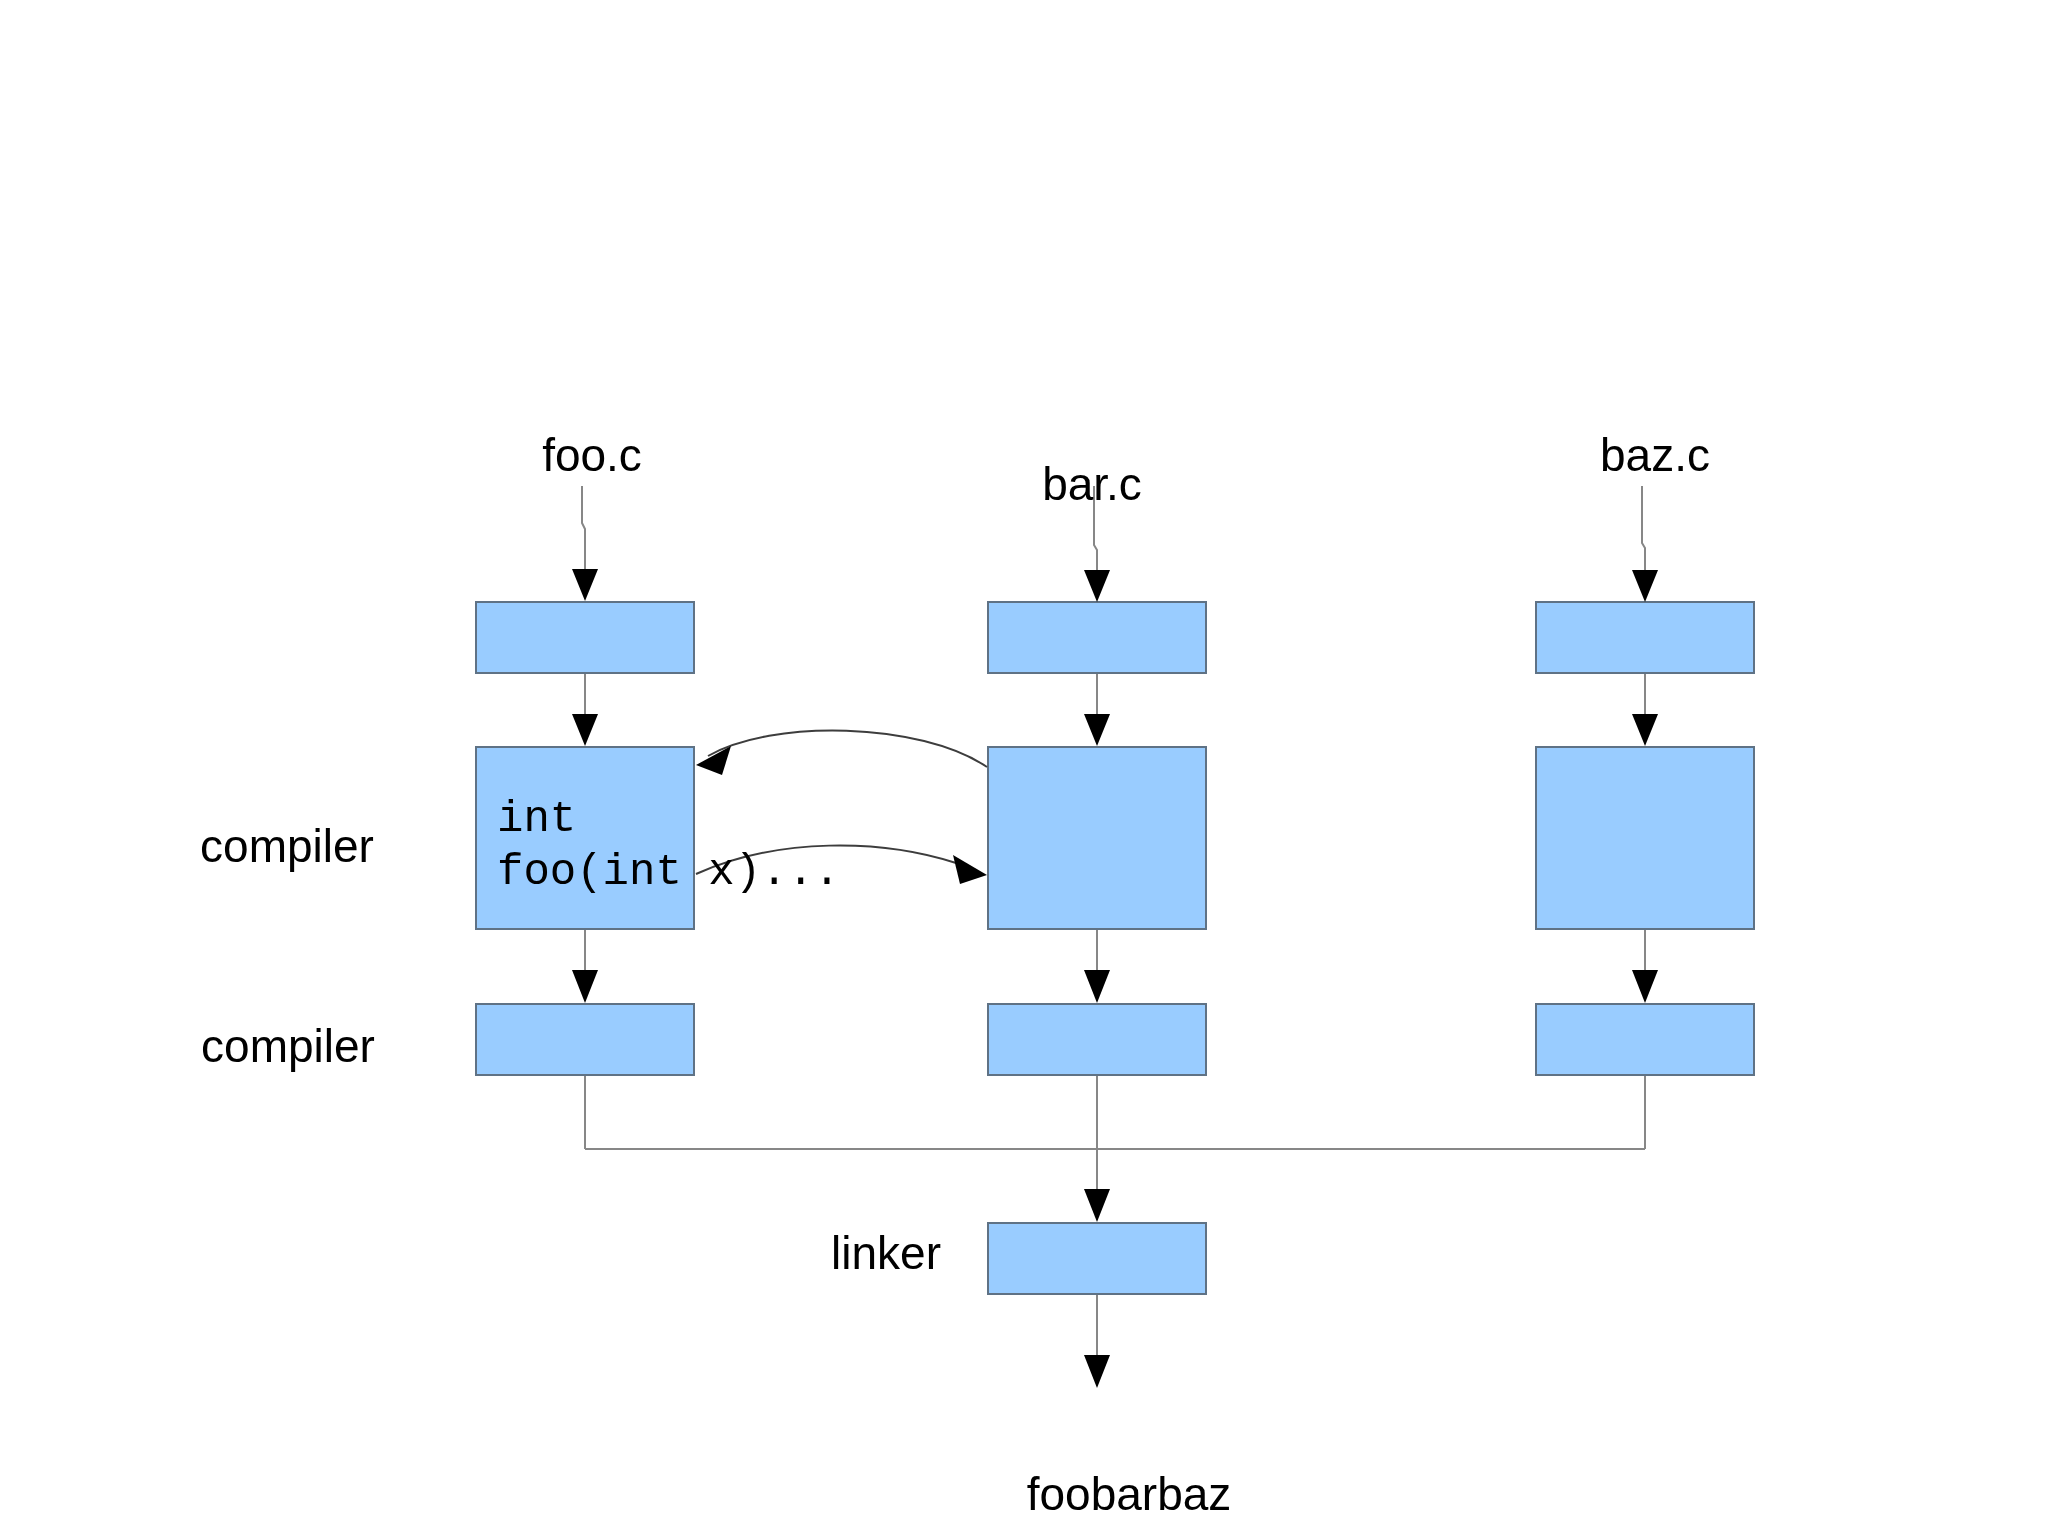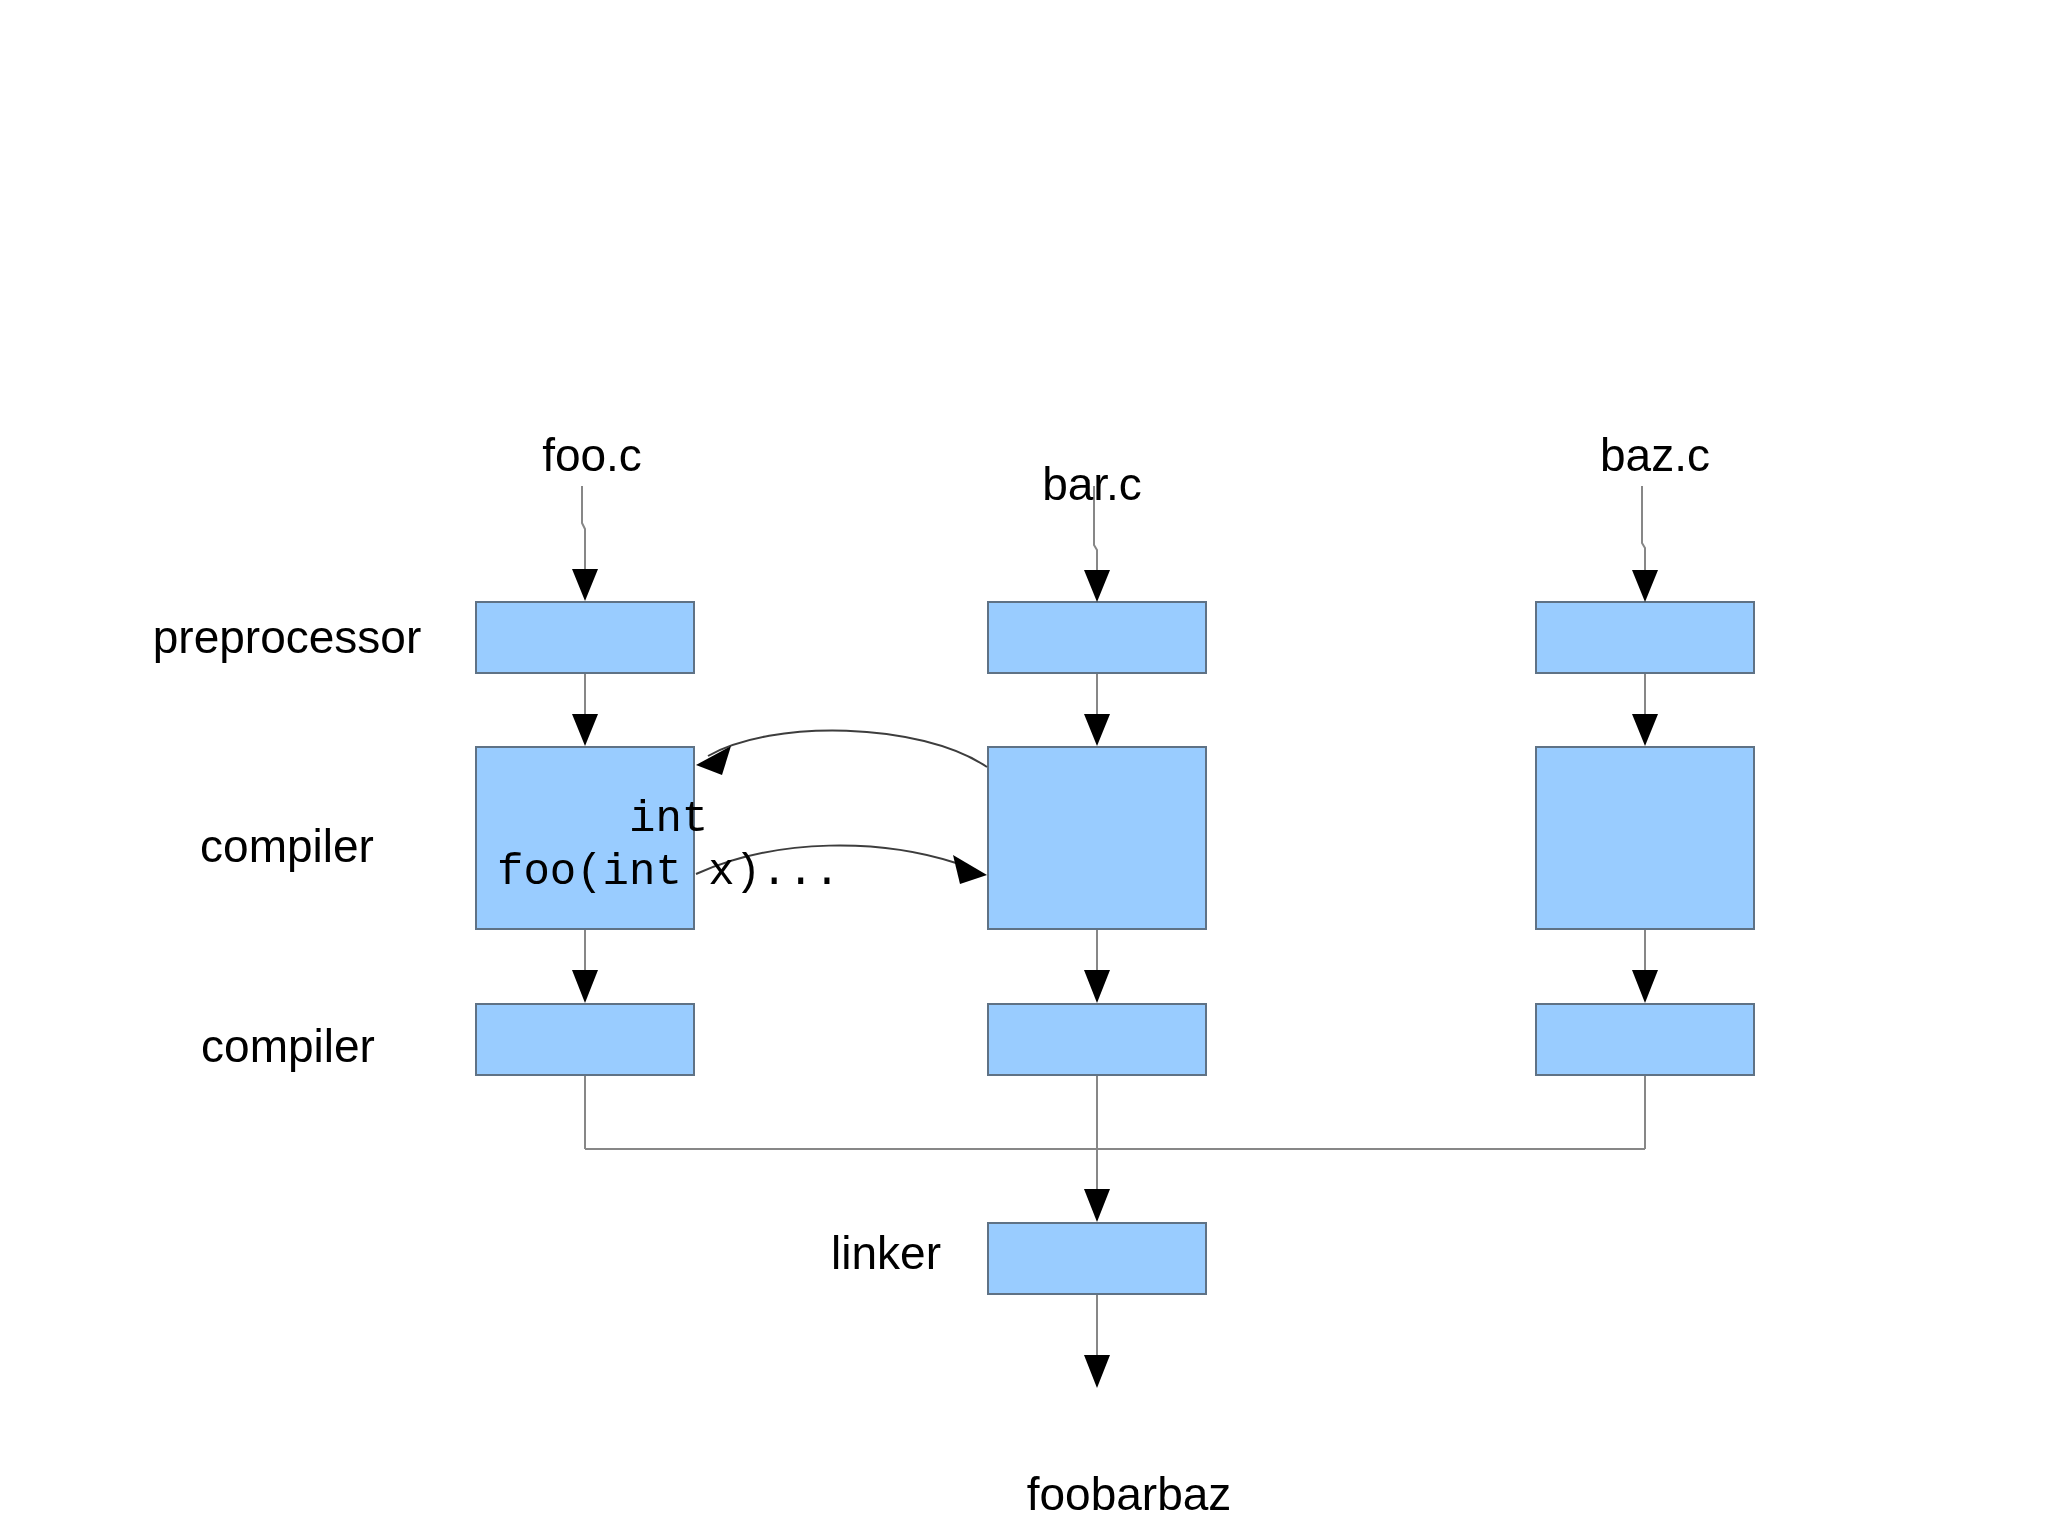--- a/index.html
+++ b/index.html
@@ -8,21 +8,20 @@
     background: var(--bg, #ffffff);
   }
   #canvas {
     position: relative;
     width: 2048px;
     height: 1535px;
     background: var(--bg, #ffffff);
     overflow: hidden;
     font-family: "Liberation Sans", sans-serif;
     color: var(--text, #000000);
-    text-align: center;
   }
   .box {
     position: absolute;
     box-sizing: border-box;
     background: var(--box-fill, #99ccff);
     border: 2px solid var(--box-border, #5f7285);
     z-index: 1;
   }
   .pp, .as, .lk { width: 220px; height: 73px; }
   .cc { width: 220px; height: 184px; }
@@ -71,21 +70,20 @@
 </style>
 </head>
 <body>
 
 <div id="canvas">
 
   <div class="label" style="left:592px; top:455px;">foo.c</div>
   <div class="label" style="left:1092px; top:455px;margin-top:29px;">bar.c</div>
   <div class="label" style="left:1655px; top:455px;">baz.c</div>
 
-  <div class="label" style="left:287px; top:637px;">preprocessor</div>
   <div class="label" style="left:287px; top:846px;">compiler</div>
   <div class="label" style="left:288px; top:1046px;">compiler</div>
   <div class="label" style="left:886px; top:1253px;">linker</div>
   <div class="label" style="left:1129px; top:1462px;margin-top:32px;">foobarbaz</div>
 
   <div class="box pp" style="left:475px; top:601px;"></div>
   <div class="box pp" style="left:987px; top:601px;"></div>
   <div class="box pp" style="left:1535px; top:601px;"></div>
 
   <div class="box cc" style="left:475px; top:746px;"></div>

